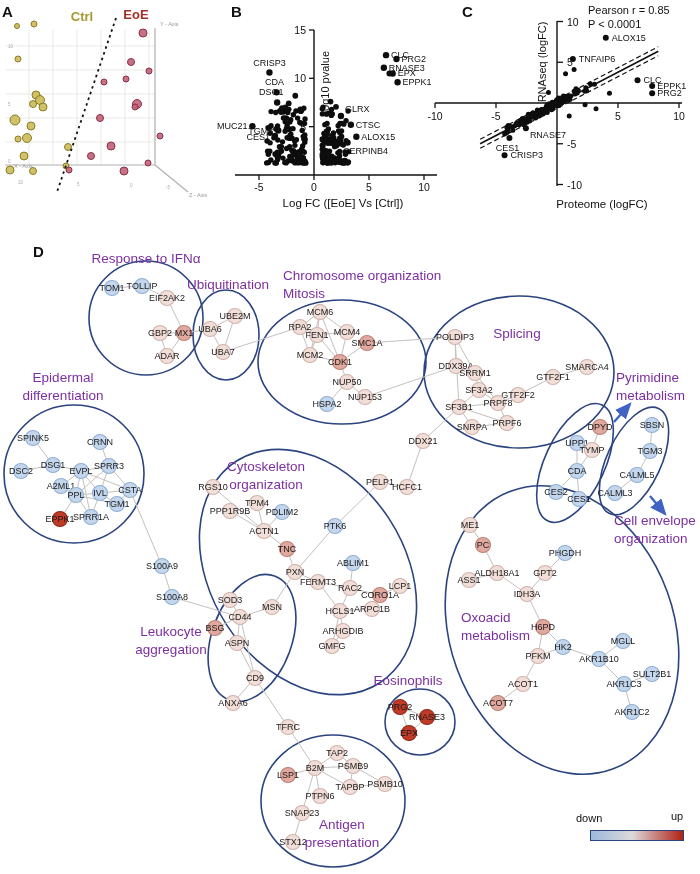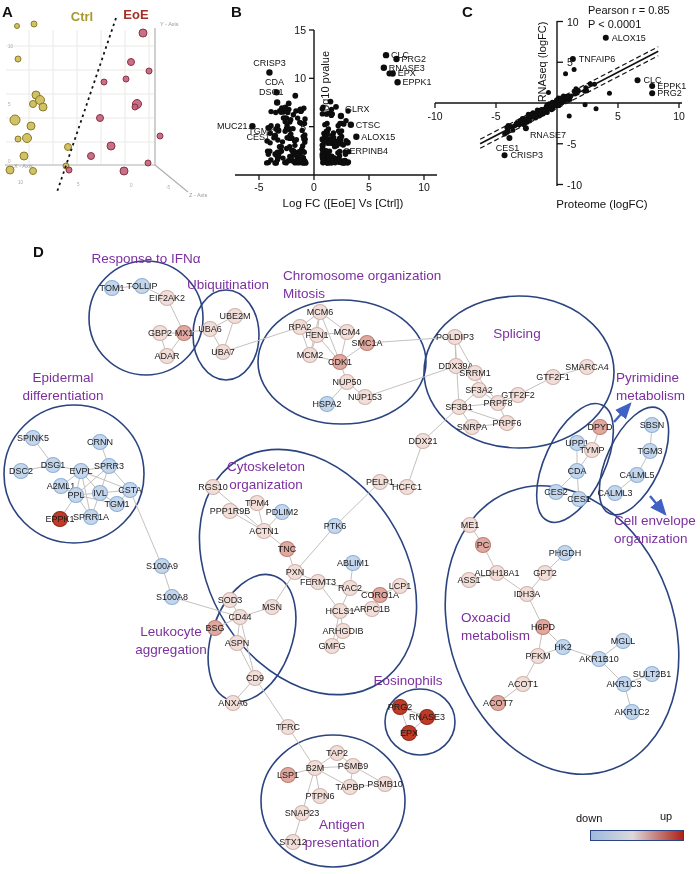--- a/index.html
+++ b/index.html
@@ -1250,15 +1250,15 @@
         <text x="342" y="829" font-size="13.5" fill="#7c2fa0" text-anchor="middle">Antigen</text>
         <text x="342" y="847" font-size="13.5" fill="#7c2fa0" text-anchor="middle">presentation</text>
         <line x1="614" y1="422" x2="630" y2="404" stroke="#3f62c4" stroke-width="2.4" marker-end="url(#arrh)"></line>
         <line x1="650" y1="496" x2="665" y2="514" stroke="#3f62c4" stroke-width="2.4" marker-end="url(#arrh)"></line>
       </g>
     </svg>
 
   <div class="legend">
     <span class="legend-txt" style="left:8px;top:6px">down</span>
     <div class="legend-bar"></div>
-    <span class="legend-txt" style="left:92px;top:4px">up</span>
+    <span class="legend-txt" style="left:103px;top:4px">up</span>
   </div>
 </div>
 
 </body></html>

